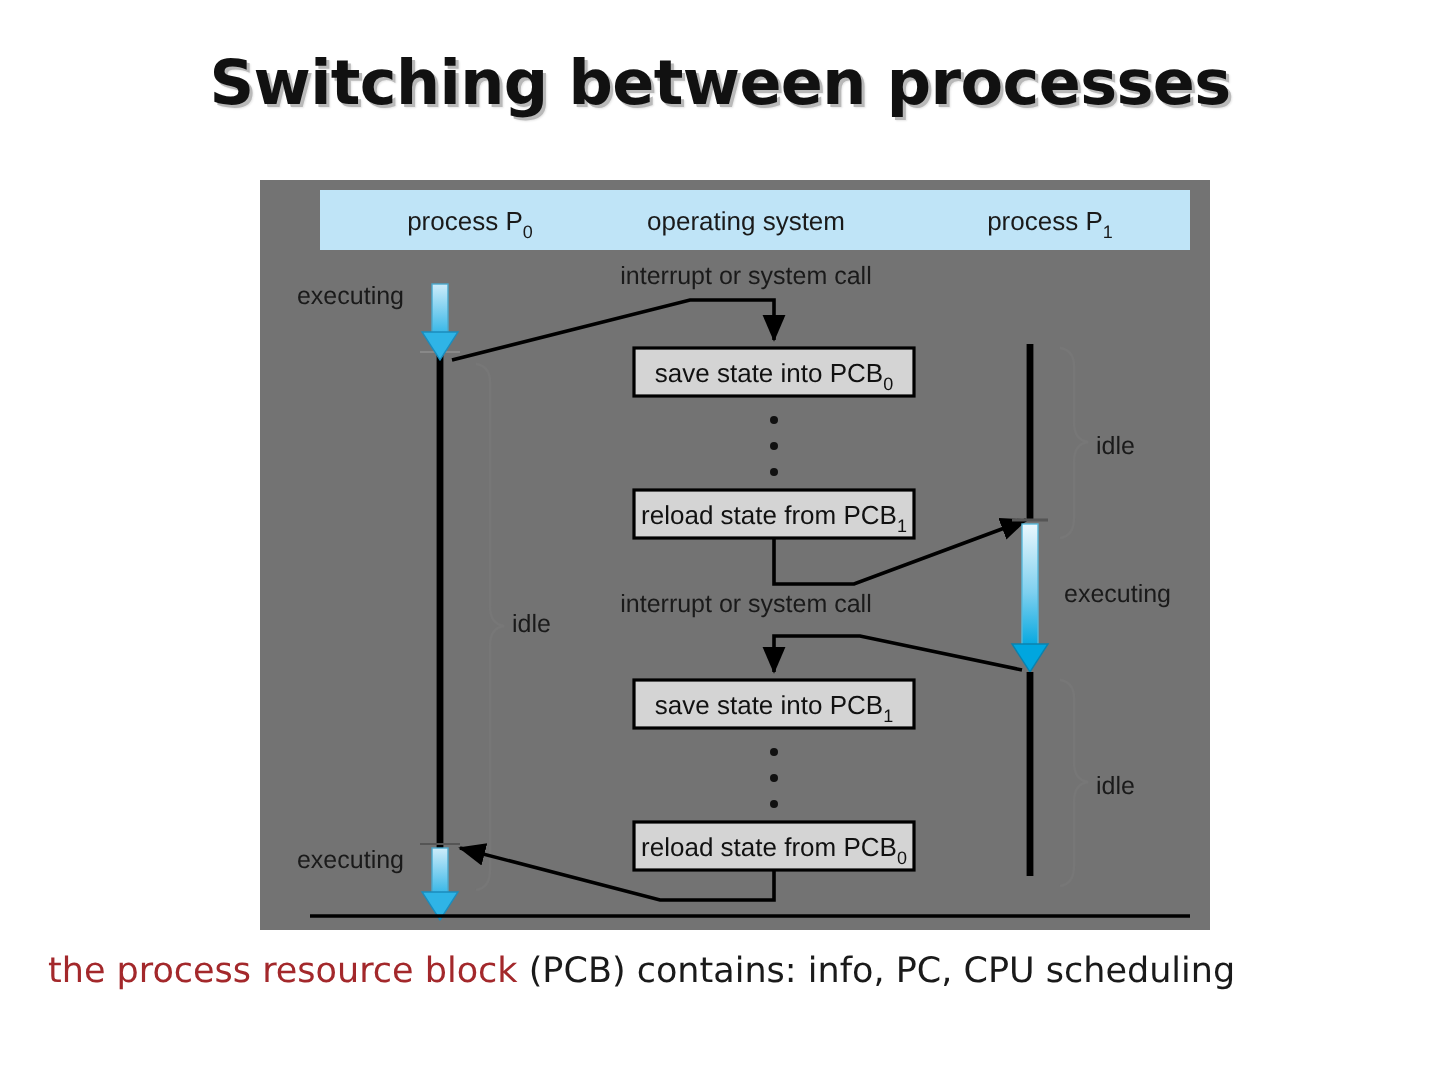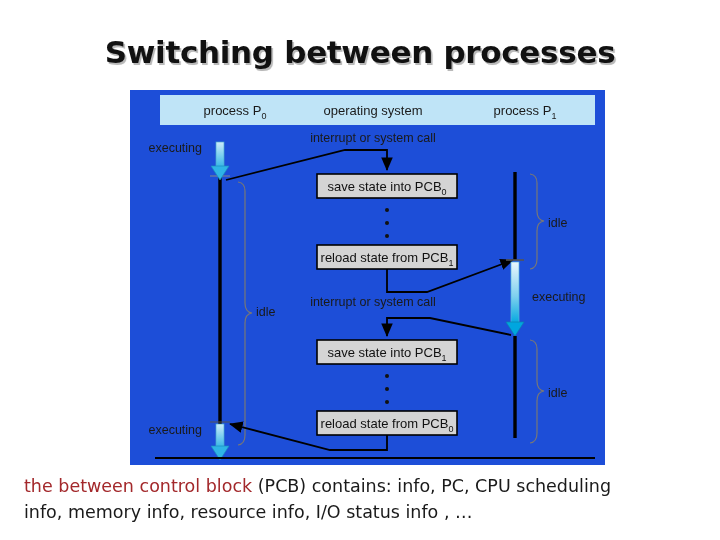--- a/index.html
+++ b/index.html
@@ -22,31 +22,30 @@
     top: 24px;
     width: 720px;
     text-align: center;
     font-family: "DejaVu Sans", sans-serif;
     font-weight: bold;
     font-size: 31px;
     letter-spacing: -0.3px;
     color: #111111;
     text-shadow: 1.5px 1.5px 0 #b9b9b9, 2px 2px 1px #e8e8e8;
     white-space: nowrap;
-    margin-top: 10px;
   }
 
   
   .diagram {
     position: absolute;
     left: 130px;
     top: 90px;
     width: 475px;
     height: 375px;
-    background: #1d4ed8;
+    background: #737373;
   }
   .diagram svg { display: block; }
 
   
   .caption {
     position: absolute;
     left: 24px;
     top: 473px;
     width: 676px;
     font-family: "DejaVu Sans", sans-serif;
@@ -179,15 +178,14 @@
     <text x="418" y="137" font-family="Liberation Sans, sans-serif" font-size="12.5" fill="#1a1a1a">idle</text>
 
     <path d="M400,250 q7,1 7,9 l0,32 q0,9 7,10 q-7,1 -7,10 l0,32 q0,9 -7,10" fill="none" stroke="#777777" stroke-width="1.2"></path>
     <text x="418" y="307" font-family="Liberation Sans, sans-serif" font-size="12.5" fill="#1a1a1a">idle</text>
 
     <line x1="25" y1="368" x2="465" y2="368" stroke="#000000" stroke-width="1.8"></line>
   </svg>
 </div>
 
 <div class="caption">
-  <span class="hl">the between control block</span><span> (PCB) contains: info, PC, CPU scheduling</span><br>
-  <span>info, memory info, resource info, I/O status info , …</span>
+  <span class="hl">the process resource block</span><span> (PCB) contains: info, PC, CPU scheduling</span><br>
 </div>
 
 </body></html>

